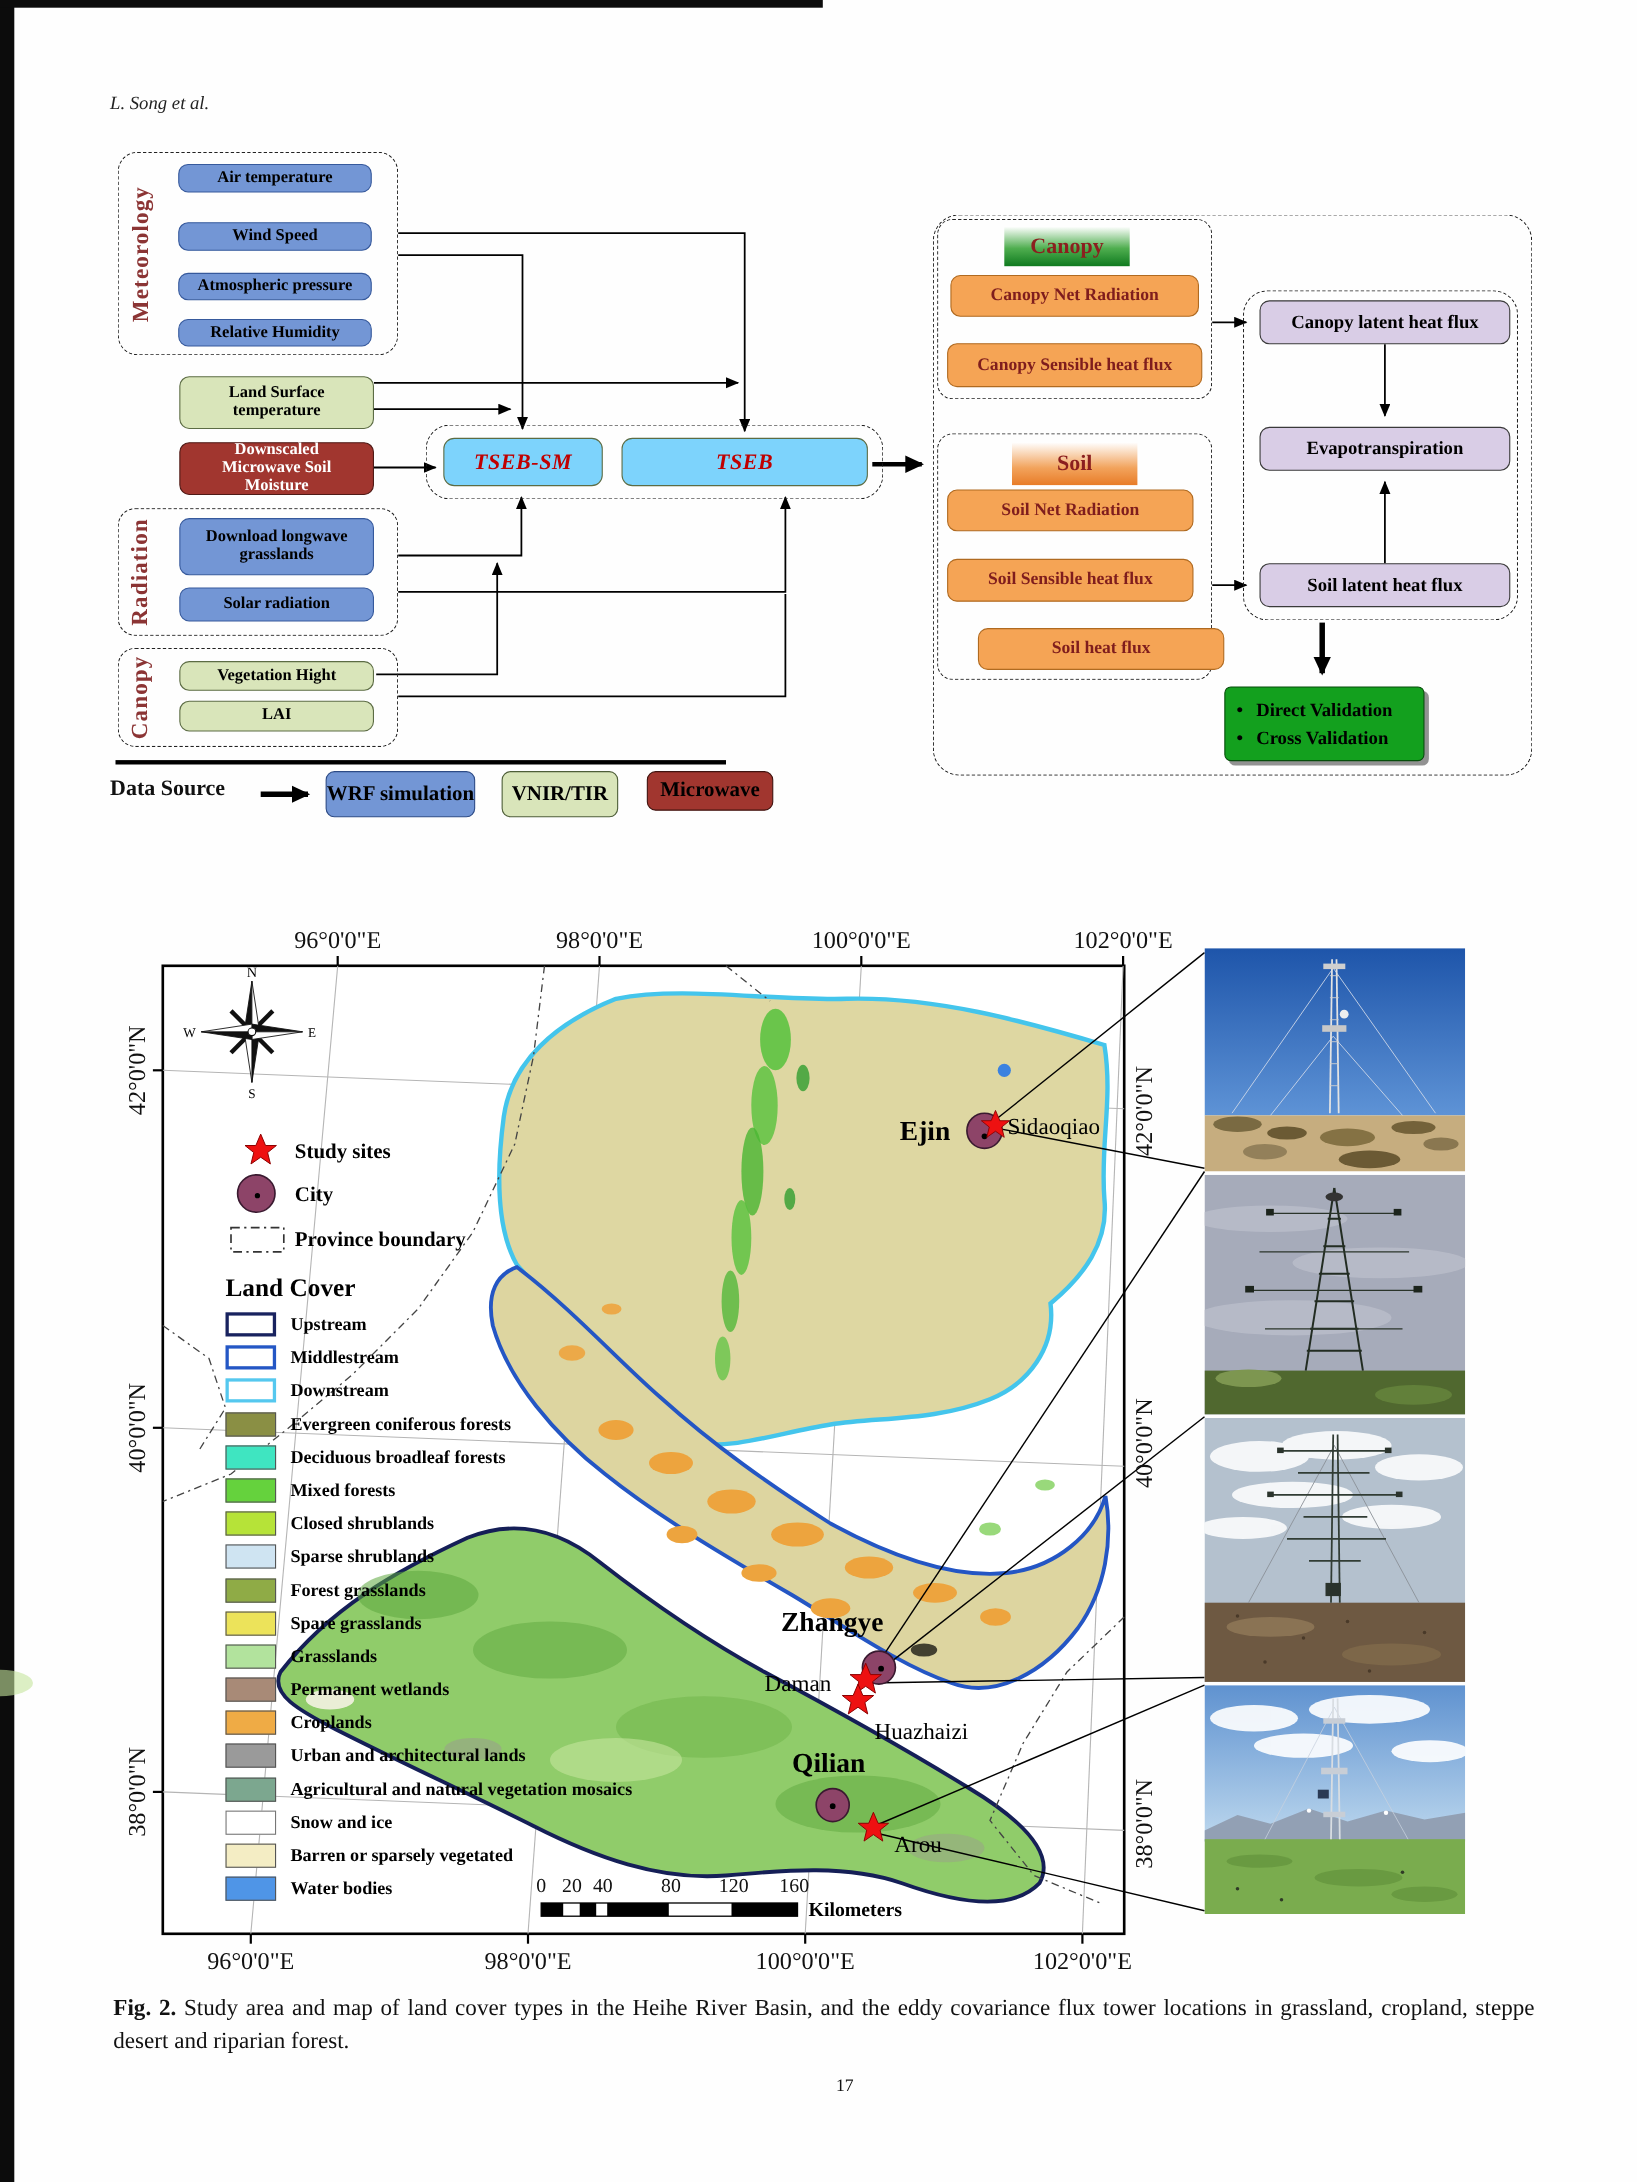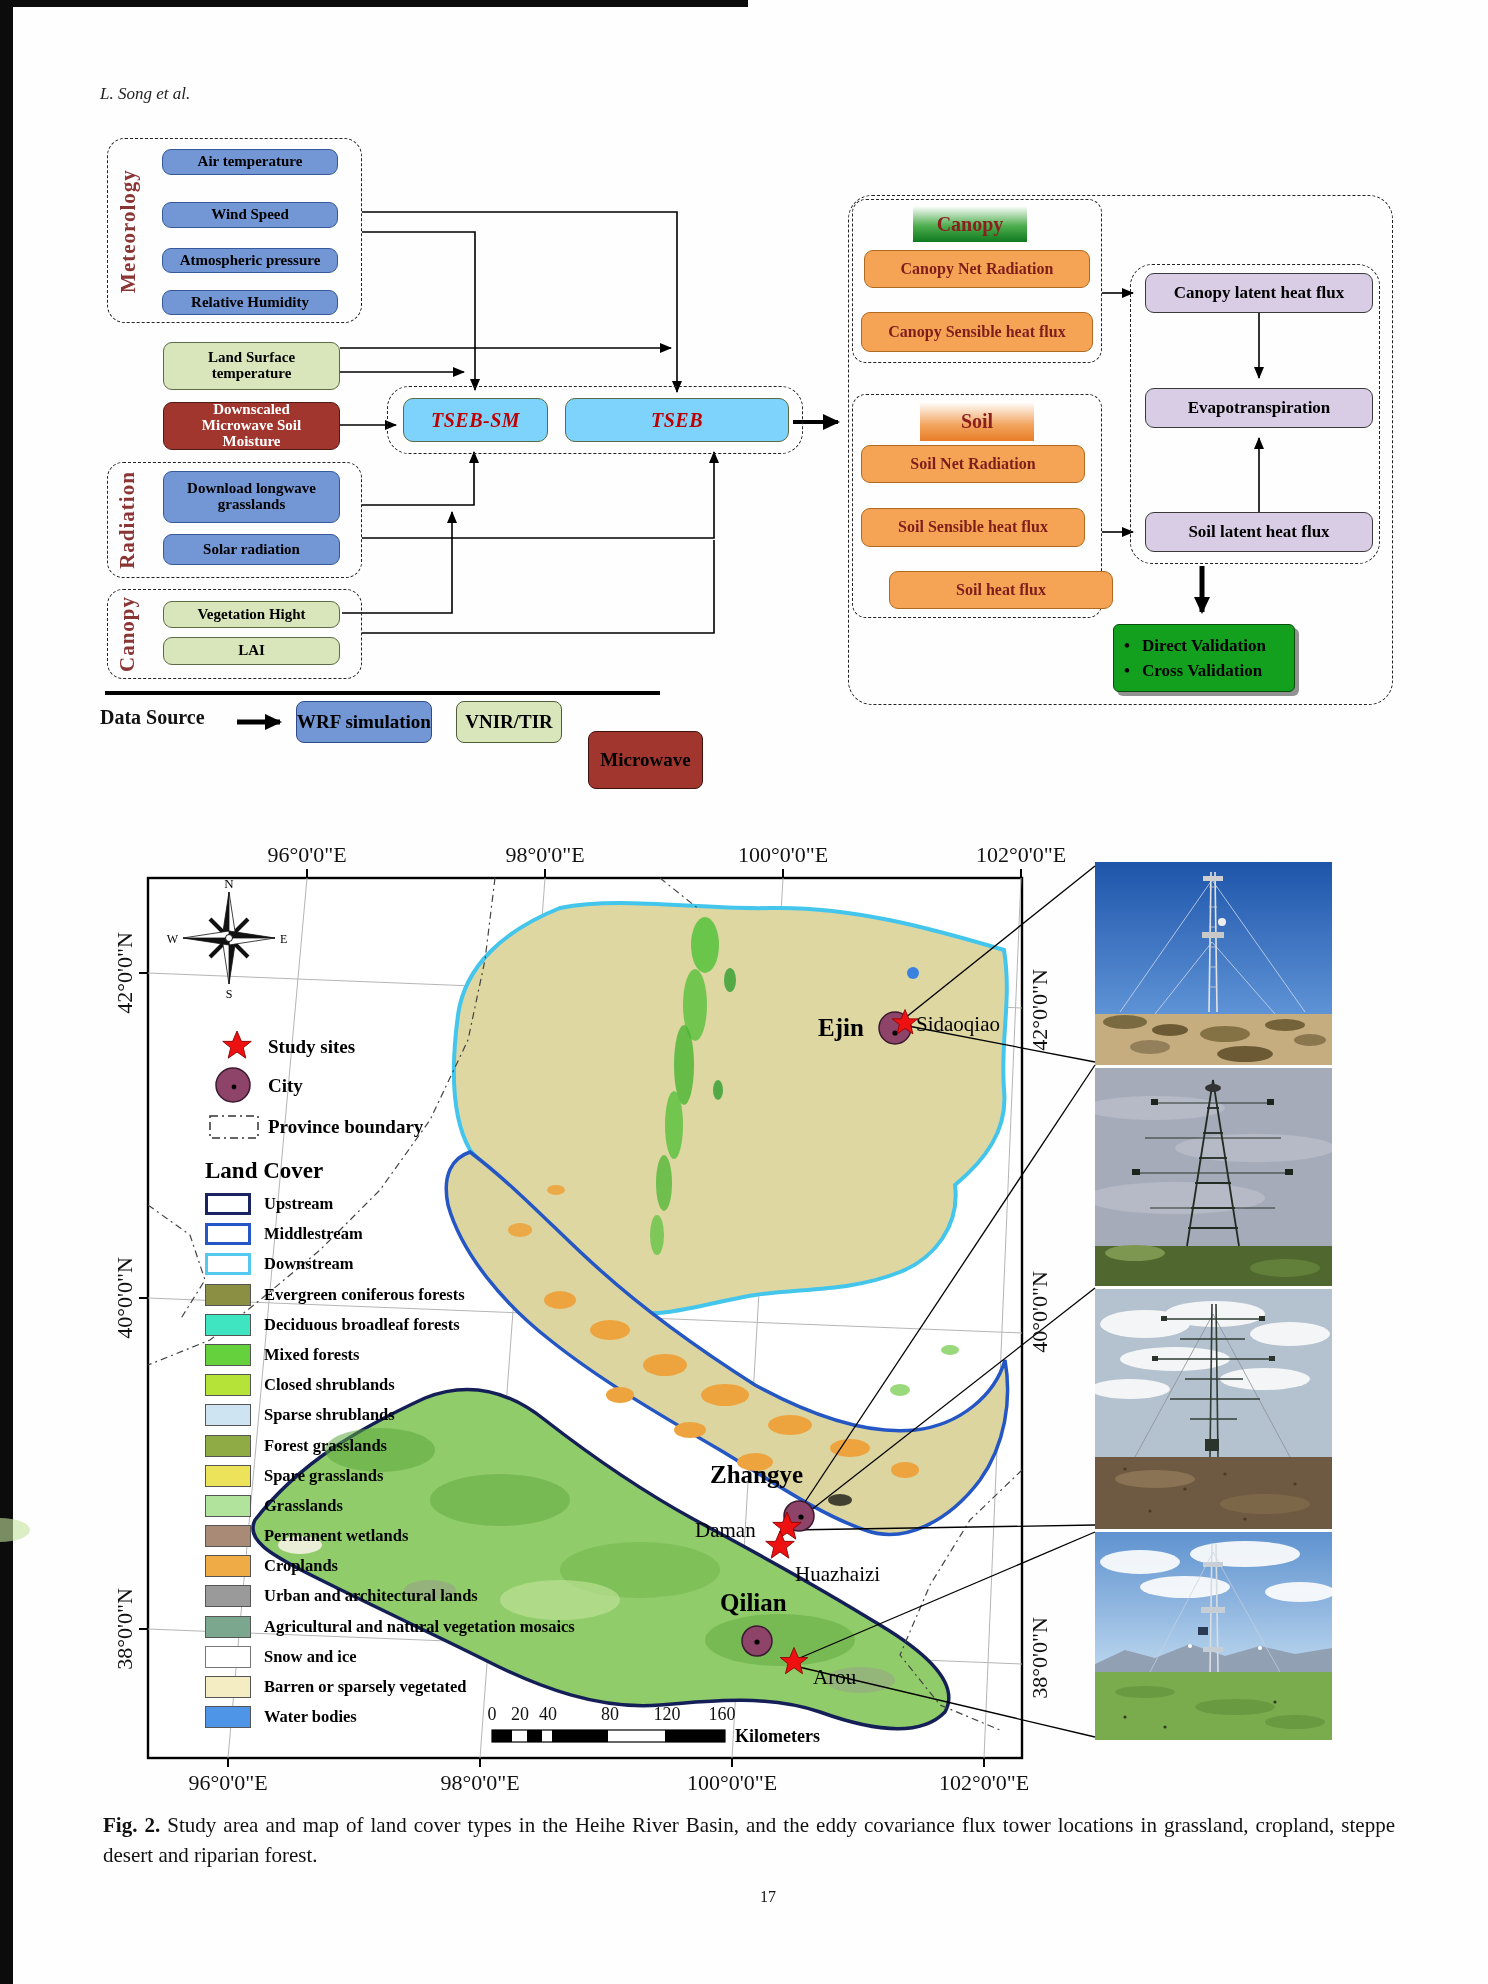--- a/index.html
+++ b/index.html
@@ -134,21 +134,21 @@
       </div>
       <div class="row">
         <span>•</span>
         <span>Cross Validation</span>
       </div>
     </div>
 
     <div class="abs" style="left:100px;top:706px;font-weight:bold;font-size:20px;">Data Source</div>
     <div class="dsbox" style="left: 296px; top: 701px; width: 136px; height: 42px; border-color: rgb(45, 75, 134); background: rgb(115, 150, 213);">WRF simulation</div>
     <div class="dsbox" style="left: 456px; top: 701px; width: 106px; height: 42px; border-color: rgb(78, 94, 56); background: rgb(217, 229, 186);">VNIR/TIR</div>
-    <div class="dsbox" style="left: 588px; top: 701px; width: 115px; height: 58px; border-color: rgb(64, 19, 15); background: rgb(161, 54, 47); margin-top: 30px;">Microwave</div>
+    <div class="dsbox" style="left: 588px; top: 701px; width: 115px; height: 36px; border-color: rgb(64, 19, 15); background: rgb(161, 54, 47);">Microwave</div>
 
   </div>
 
   <svg width="1488" height="980" viewBox="0 830 1488 980" style="position:absolute;left:0;top:830px;">
     <defs>
       <path id="star" d="M0,-10 L2.94,-3.09 L9.51,-3.09 L4.18,1.18 L5.88,8.09 L0,4 L-5.88,8.09 L-4.18,1.18 L-9.51,-3.09 L-2.94,-3.09 Z"></path>
     </defs>
 
     <rect x="148" y="878" width="874" height="880" fill="#ffffff" stroke="#000" stroke-width="2.4"></rect>
 

